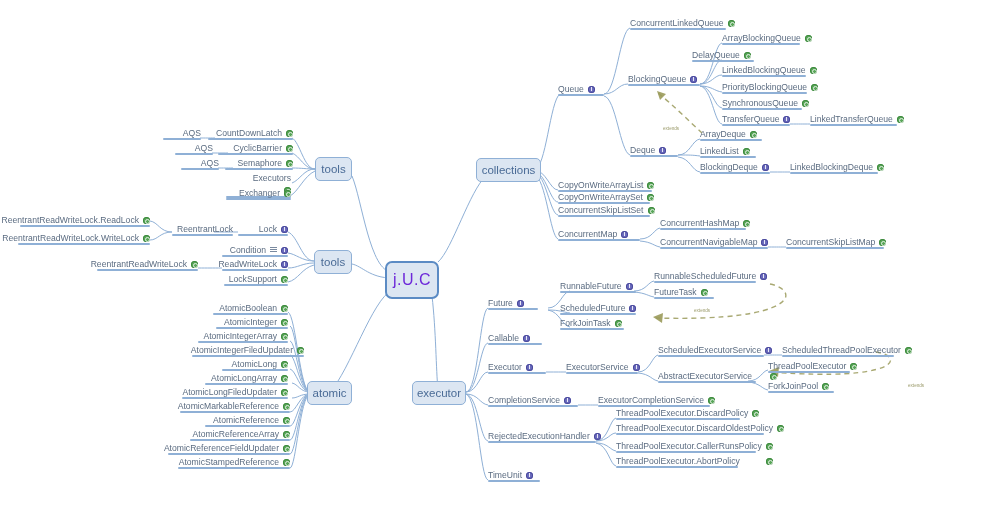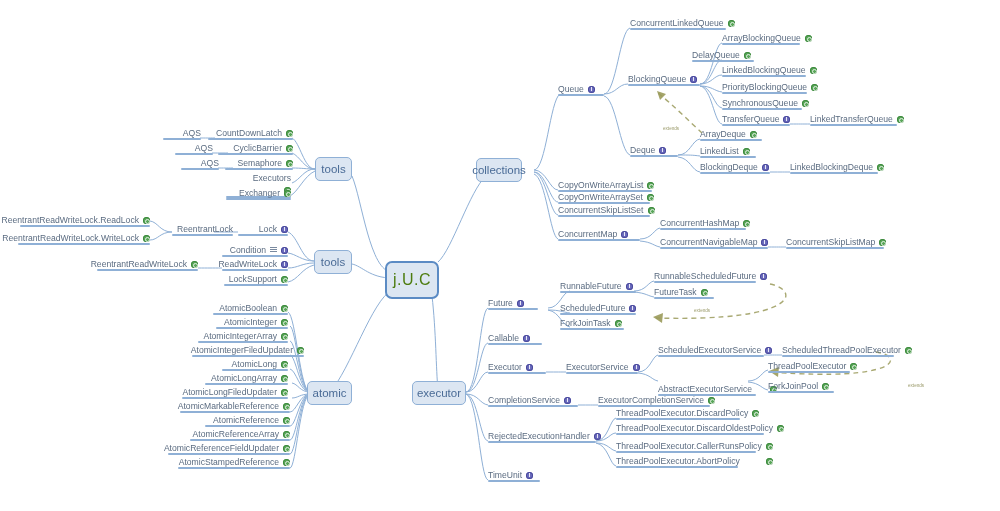--- a/index.html
+++ b/index.html
@@ -12,21 +12,21 @@
   }
   #canvas{position:absolute;left:0;top:0;width:1000px;height:511px;}
   svg.links{position:absolute;left:0;top:0;width:1000px;height:511px;pointer-events:none;}
 
   
   .central{
     position:absolute;
     background:#dce6f2;
     border:2px solid #5b8bc4;
     border-radius:7px;
-    color:#4d7c0f;
+    color:#6d28d9;
     display:flex;align-items:center;justify-content:center;
     font-size:16px;
     letter-spacing:.5px;
     box-sizing:border-box;
   }
   
   .branch{
     position:absolute;
     background:#dce6f2;
     border:1px solid #8fb0d6;
@@ -237,21 +237,21 @@
 
   <div class="branch" style="left:315px;top:157px;width:37px;height:24px;">
     <span>tools</span>
   </div>
   <div class="branch" style="left:314px;top:250px;width:38px;height:24px;">
     <span>tools</span>
   </div>
   <div class="branch" style="left:307px;top:381px;width:45px;height:24px;">
     <span>atomic</span>
   </div>
-  <div class="branch" style="left:476px;top:158px;width:46px;height:24px;">
+  <div class="branch" style="left:476px;top:158px;width:65px;height:24px;">
     <span>collections</span>
   </div>
   <div class="branch" style="left:412px;top:381px;width:54px;height:24px;">
     <span>executor</span>
   </div>
 
   <div class="leaf lt" style="left:163px;top:128px;width:38px;">
     <span class="txt">AQS</span>
     <span class="underline"></span>
   </div>
@@ -550,21 +550,21 @@
   <div class="leaf rt" style="left:658px;top:345px;width:106px;">
     <span class="txt">ScheduledExecutorService</span>
     <span class="badge iface"></span>
     <span class="underline"></span>
   </div>
   <div class="leaf rt" style="left:782px;top:345px;width:112px;">
     <span class="txt">ScheduledThreadPoolExecutor</span>
     <span class="badge cls"></span>
     <span class="underline"></span>
   </div>
-  <div class="leaf rt" style="left:658px;top:384px;width:98px;gap:18px;">
+  <div class="leaf rt" style="left:658px;top:371px;width:98px;gap:18px;">
     <span class="txt">AbstractExecutorService</span>
     <span class="badge cls"></span>
     <span class="underline"></span>
   </div>
   <div class="leaf rt" style="left:768px;top:361px;width:82px;">
     <span class="txt">ThreadPoolExecutor</span>
     <span class="badge cls"></span>
     <span class="underline"></span>
   </div>
   <div class="leaf rt" style="left:768px;top:381px;width:66px;">

